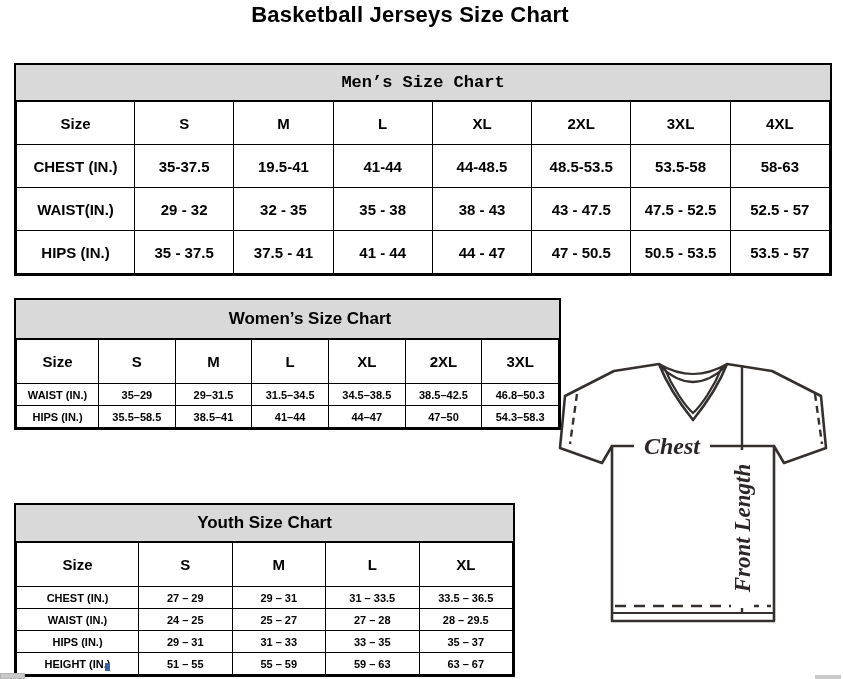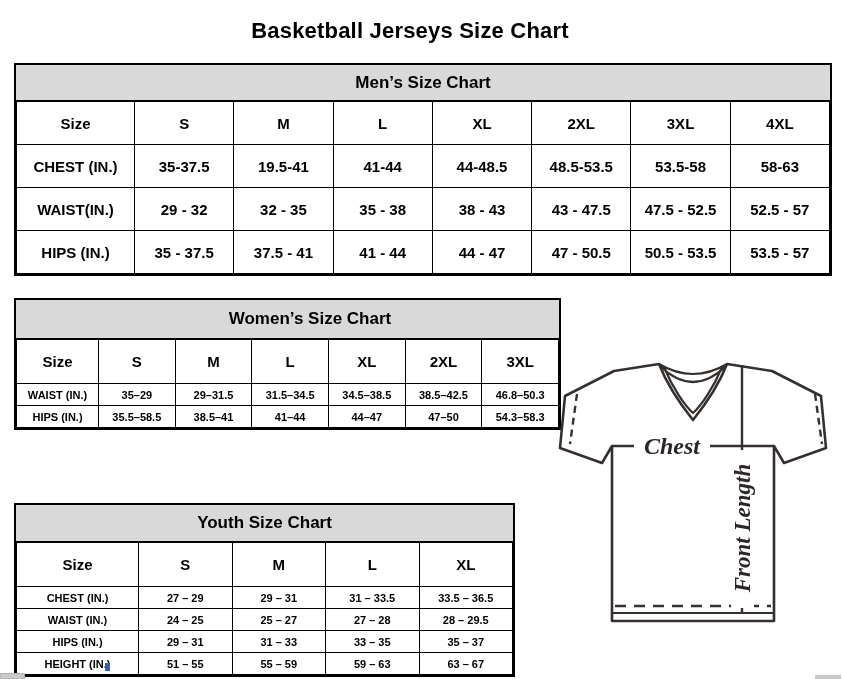--- a/index.html
+++ b/index.html
@@ -1,28 +1,28 @@
 <!DOCTYPE html>
 <html style="--header-bg: #d9d9d9;"><head>
 <meta charset="utf-8">
 <style>
   html,body{margin:0;padding:0;background:#ffffff;}
   #page{position:relative;width:843px;height:679px;background:#ffffff;overflow:hidden;
         font-family:"Liberation Sans",sans-serif;color:#000;}
-  #title{position:absolute;left:0;top:18px;width:820px;text-align:center;
+  #title{position:absolute;left:0;top:2px;width:820px;text-align:center;
          font-size:22px;font-weight:bold;letter-spacing:.2px;}
   .tbl{position:absolute;border:2px solid #000;background:#fff;}
   .band{background:var(--header-bg,#d9d9d9);border-bottom:1px solid #000;
         text-align:center;font-weight:bold;font-size:17px;}
   table{border-collapse:collapse;table-layout:fixed;width:100%;}
   th,td{border:1px solid #000;text-align:center;font-weight:bold;padding:0;
         overflow:hidden;white-space:nowrap;}
   
   .tbl-men{left:14px;top:63px;width:814px;}
-  .tbl-men .band{height:35px;line-height:35px;}
+  .tbl-men .band{height:35px;line-height:35px;font-family:Liberation Mono, monospace;}
   .men thead th{height:42px;font-size:15px;}
   .men tbody th,.men tbody td{height:42px;font-size:15px;}
   
   .tbl-women{left:14px;top:298px;width:543px;}
   .tbl-women .band{height:38px;line-height:38px;padding-left:45px;}
   .tbl-youth{left:14px;top:503px;width:497px;}
   .tbl-youth .band{height:36px;line-height:36px;}
   .compact thead th{height:43px;font-size:15px;}
   .compact tbody th,.compact tbody td{height:21px;font-size:11px;}
   

